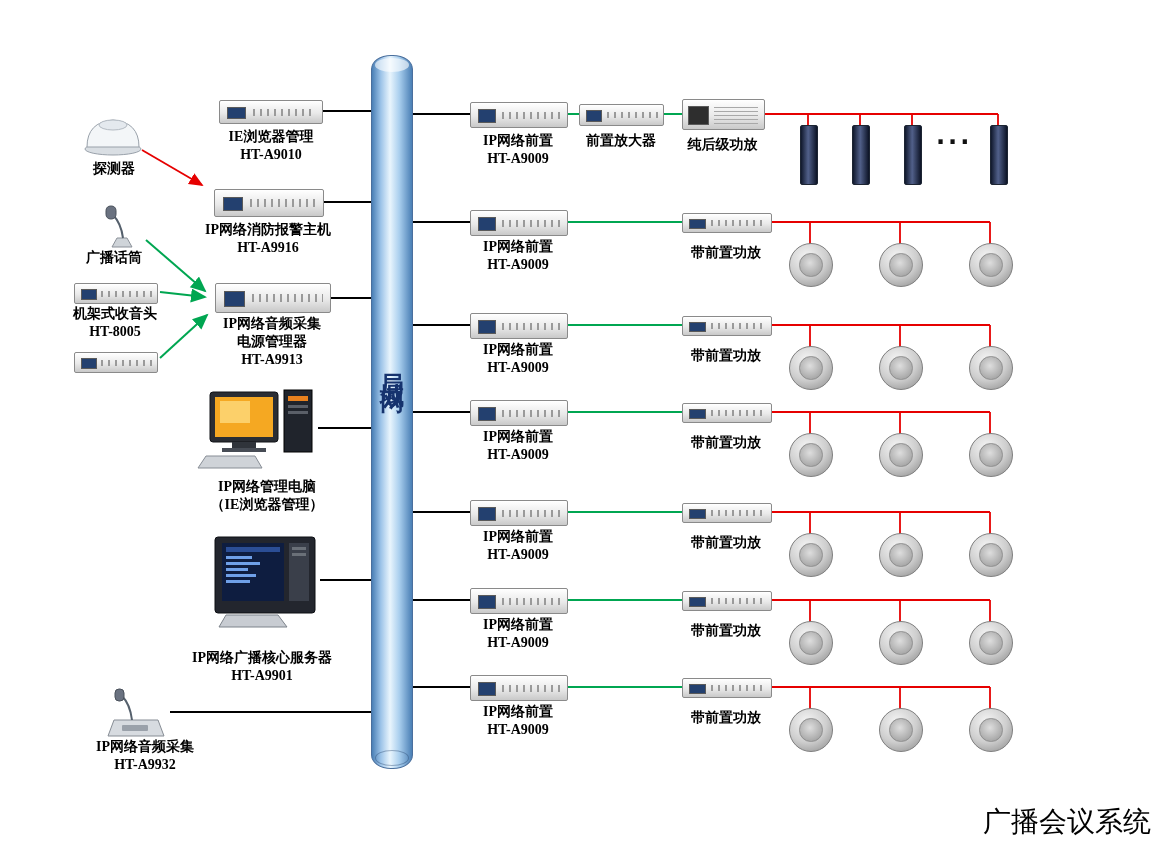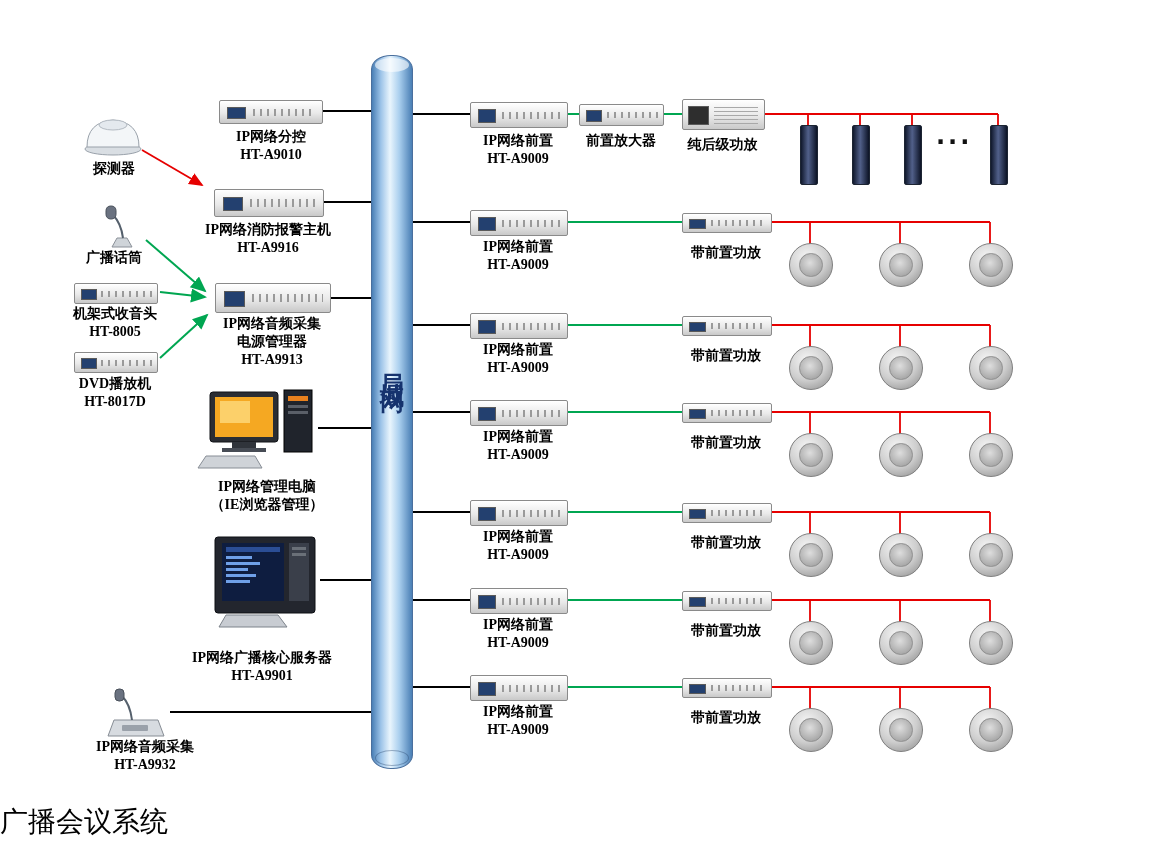--- a/index.html
+++ b/index.html
@@ -33,21 +33,21 @@
   
   .spk{position:absolute;width:42px;height:42px;border-radius:50%;border:1px solid #7e7e7e;
        background:radial-gradient(circle at 40% 32%,#f6f6f6,#cecece 52%,#9d9d9d 85%,#878787);}
   .spk::after{content:"";position:absolute;inset:22%;border-radius:50%;border:1px solid #8f8f8f;
        background:radial-gradient(circle at 45% 40%,#dedede,#ababab 70%,#8c8c8c);}
   .cspk{position:absolute;width:16px;height:58px;border:1px solid #1d2533;border-radius:2px;
        background:linear-gradient(90deg,#10182c,#51608a 45%,#0c1326);}
 
   .lbl{position:absolute;text-align:center;font:bold 14px/18px "Liberation Serif",serif;color:#000;}
   .dots{position:absolute;font:bold 24px/20px "DejaVu Sans",sans-serif;color:#111;letter-spacing:3px;}
-  .title{position:absolute;left:0;right:8px;top:806px;text-align:left;
+  .title{position:absolute;left:0;right:8px;top:806px;text-align:right;
        font:28px/32px "Liberation Serif",serif;color:#000;}
   svg.icon{position:absolute;}
 </style>
 </head>
 <body>
 
 <div class="canvas">
 
   <svg class="lines" width="1159" height="852">
     <defs>
@@ -132,21 +132,21 @@
 
   <svg class="icon" style="left:82px;top:110px" width="62" height="46" viewBox="0 0 62 46">
     <ellipse cx="31" cy="39" rx="28" ry="6" fill="#d9dee3" stroke="#99a1aa"></ellipse>
     <path d="M5 37 Q5 12 31 10 Q57 12 57 37 Z" fill="#f3f6f8" stroke="#99a1aa"></path>
     <ellipse cx="31" cy="15" rx="14" ry="5" fill="#e4e9ee" stroke="#b3bac2"></ellipse>
   </svg>
   <div class="lbl" style="left:72px;top:160px;width:84px">探测器</div>
 
   <div class="dev" style="left:219px;top:100px;width:102px;height:22px"></div>
   <div class="lbl" style="left:212px;top:128px;width:118px">
-    <div>IP网络分控</div>
+    <div>IE浏览器管理</div>
     <div>HT-A9010</div>
   </div>
 
   <div class="dev" style="left:214px;top:189px;width:108px;height:26px"></div>
   <div class="lbl" style="left:186px;top:221px;width:164px">
     <div>IP网络消防报警主机</div>
     <div>HT-A9916</div>
   </div>
 
   <svg class="icon" style="left:100px;top:203px" width="42" height="46" viewBox="0 0 42 46">
@@ -156,24 +156,20 @@
   </svg>
   <div class="lbl" style="left:68px;top:249px;width:92px">广播话筒</div>
 
   <div class="dev" style="left:74px;top:283px;width:82px;height:19px"></div>
   <div class="lbl" style="left:60px;top:305px;width:110px">
     <div>机架式收音头</div>
     <div>HT-8005</div>
   </div>
 
   <div class="dev" style="left:74px;top:352px;width:82px;height:19px"></div>
-  <div class="lbl" style="left:58px;top:375px;width:114px">
-    <div>DVD播放机</div>
-    <div>HT-8017D</div>
-  </div>
 
   <div class="dev" style="left:215px;top:283px;width:114px;height:28px"></div>
   <div class="lbl" style="left:204px;top:315px;width:136px">
     <div>IP网络音频采集</div>
     <div>电源管理器</div>
     <div>HT-A9913</div>
   </div>
 
   <svg class="icon" style="left:196px;top:388px" width="126" height="86" viewBox="0 0 126 86">
     <rect x="88" y="2" width="28" height="62" fill="#20242c" stroke="#000"></rect>

